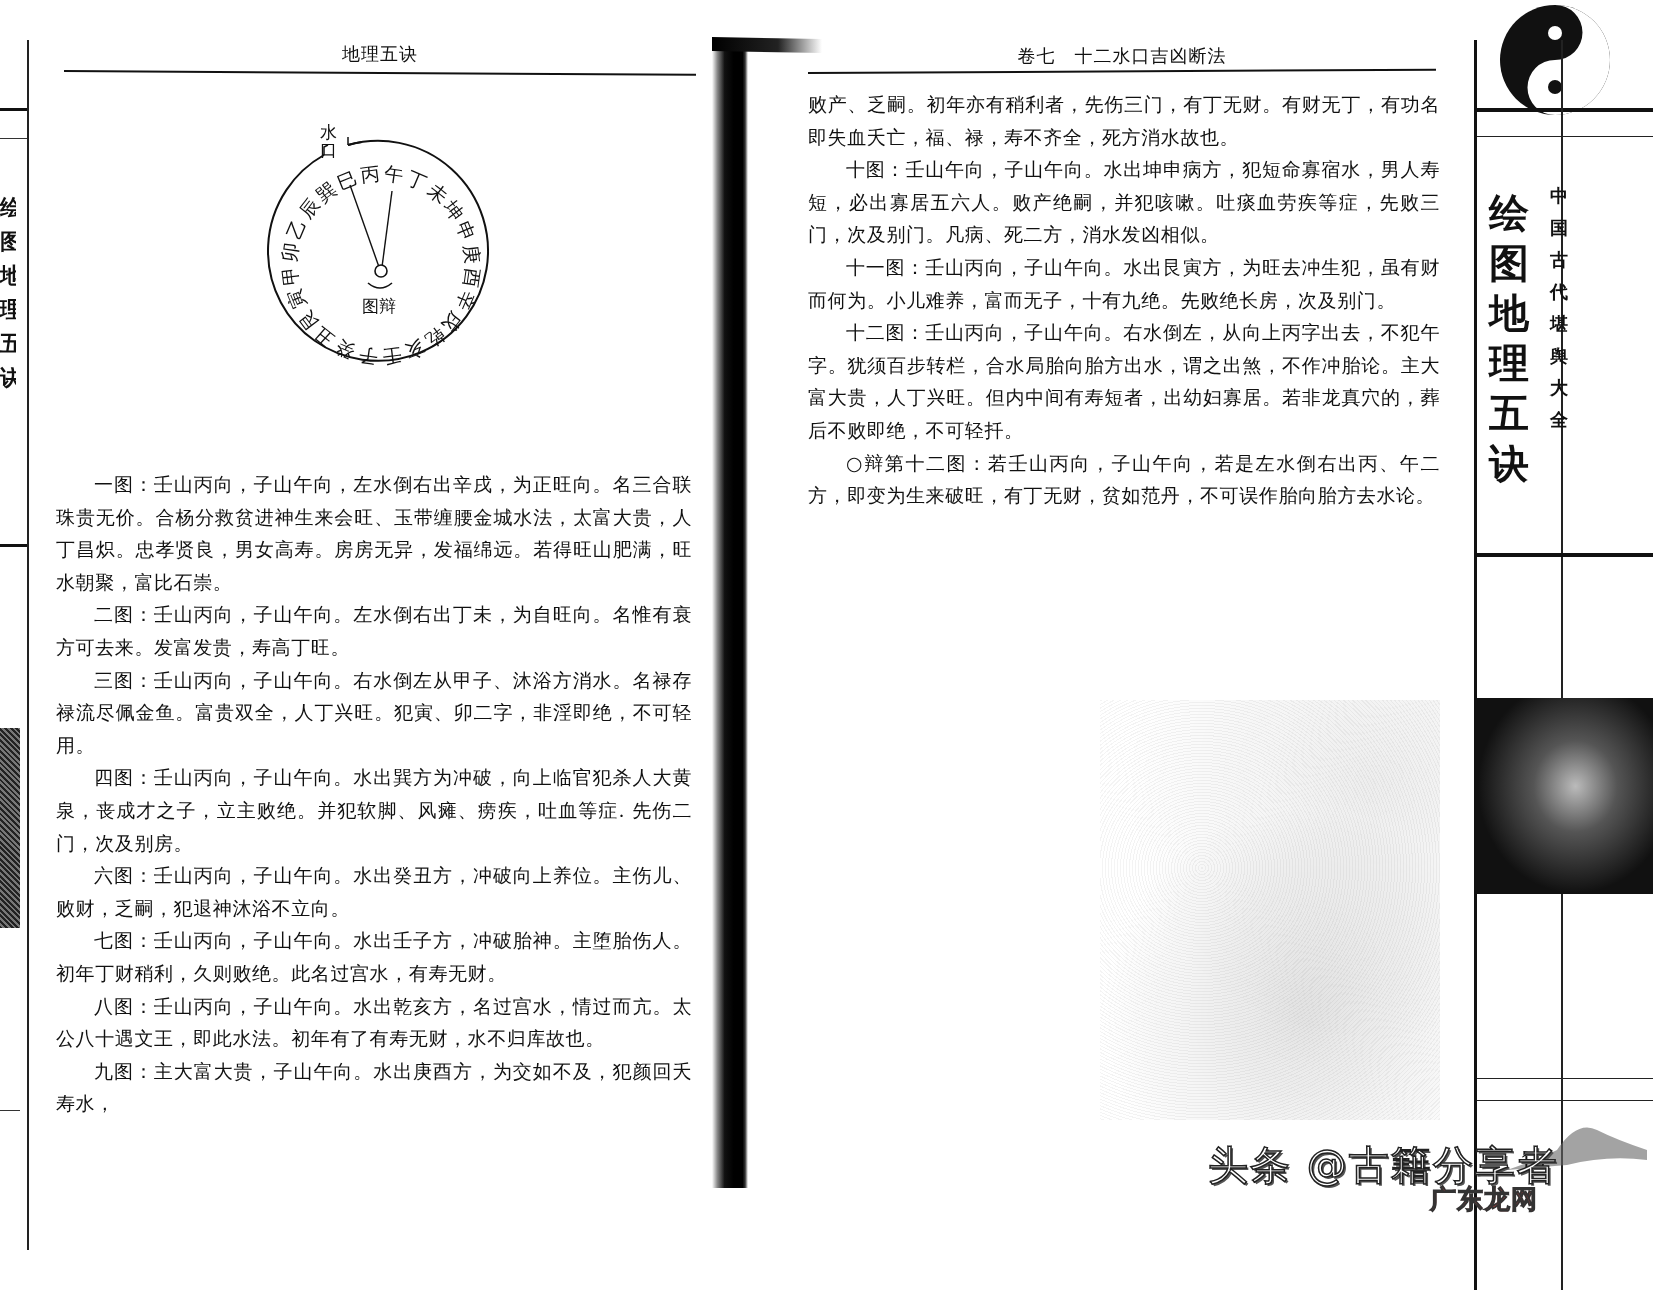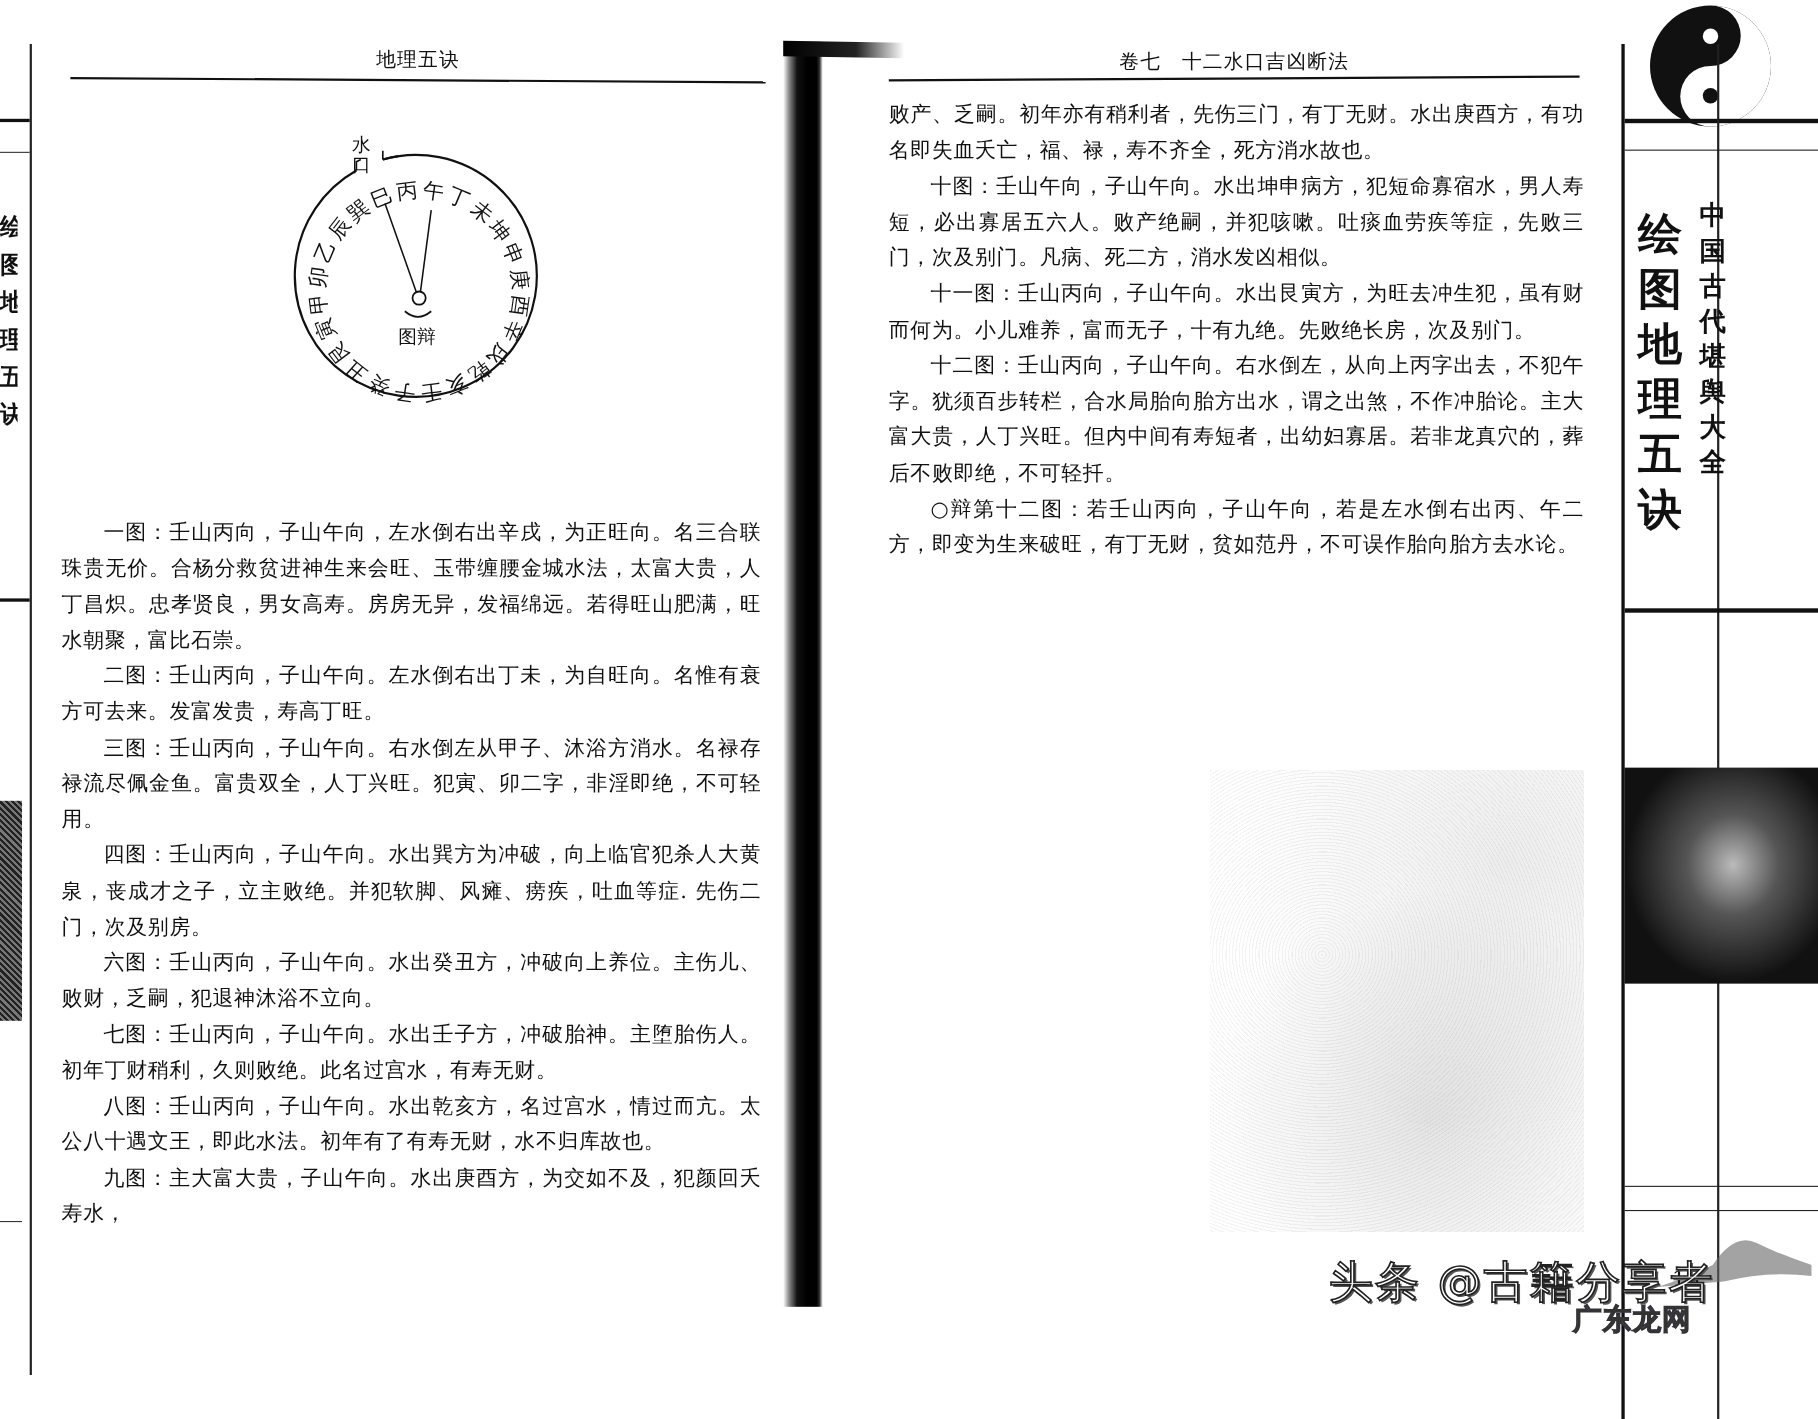--- a/index.html
+++ b/index.html
@@ -51,35 +51,35 @@
 
   
   .spine { left:1474px; top:40px; width:179px; height:1250px; border-left:3px solid #111; }
   .spine .inner-line { position:absolute; left:84px; top:0; width:2px; height:1250px; background:#222; }
   .spine .yinyang { position:absolute; left:18px; top:-40px; width:120px; height:120px; }
   .spine .hr-a { position:absolute; left:0; top:68px; width:179px; height:4px; background:#111; }
   .spine .hr-b { position:absolute; left:0; top:96px; width:179px; height:1px; background:#222; }
   .spine .hr-c { position:absolute; left:0; top:513px; width:179px; height:4px; background:#111; }
   .spine .title { position:absolute; left:12px; top:148px; width:50px; font-size:40px; line-height:50px;
      font-weight:bold; font-family:"DejaVu Serif",serif; }
-  .spine .subtitle { position:absolute; left:68px; top:140px; width:28px; font-size:24px; line-height:32px;
-     font-weight:bold; font-family:"DejaVu Sans",sans-serif; }
+  .spine .subtitle { position:absolute; left:68px; top:140px; width:28px; font-size:18px; line-height:32px;
+     font-weight:bold; font-family:"DejaVu Sans",sans-serif;text-align:center; }
   .spine .photo { position:absolute; left:0; top:658px; width:179px; height:196px;
      background:
        radial-gradient(ellipse at 55% 45%, #bbb 0%, #555 30%, #111 70%),
        #111; }
   .spine .hr-d { position:absolute; left:0; top:1038px; width:179px; height:1px; background:#222; }
   .spine .hr-e { position:absolute; left:0; top:1060px; width:179px; height:1px; background:#222; }
   .spine .mountain { position:absolute; left:30px; top:1070px; width:140px; height:70px; }
 
   .page-number { left:1520px; top:1150px; font-size:20px;text-align:center; }
   .watermark { left:1208px; top:1138px; font-family:"DejaVu Sans",sans-serif; font-size:40px;
      color:#fff; -webkit-text-stroke:1.5px #222; letter-spacing:2px; text-shadow:2px 2px 0 #555; }
   .watermark2 { left:1430px; top:1182px; font-family:"DejaVu Sans",sans-serif; font-size:26px;
-     color:#8b5cf6; -webkit-text-stroke:1px #333; font-weight:bold; letter-spacing:1px; }
+     color:#ef4444; -webkit-text-stroke:1px #333; font-weight:bold; letter-spacing:1px; }
 </style>
 </head>
 <body>
 
 <div class="abs left-strip">
   <div class="hr1"></div>
   <div class="hr2"></div>
   <div class="vtext">绘图地理五诀</div>
   <div class="hr3"></div>
   <div class="img"></div>
@@ -144,21 +144,21 @@
   <p>九图：主大富大贵，子山午向。水出庚酉方，为交如不及，犯颜回夭寿水，</p>
 </div>
 
 <div class="abs gutter"></div>
 <div class="abs gutter-top"></div>
 
 <div class="abs right-header">卷七　十二水口吉凶断法</div>
 <div class="abs right-rule"></div>
 
 <div class="abs text-block right-text">
-  <p style="text-indent:0">败产、乏嗣。初年亦有稍利者，先伤三门，有丁无财。水出庚酉方，有功名即失血夭亡，福、禄，寿不齐全，死方消水故也。</p>
+  <p style="text-indent:0">败产、乏嗣。初年亦有稍利者，先伤三门，有丁无财。有财无丁，有功名即失血夭亡，福、禄，寿不齐全，死方消水故也。</p>
   <p>十图：壬山午向，子山午向。水出坤申病方，犯短命寡宿水，男人寿短，必出寡居五六人。败产绝嗣，并犯咳嗽。吐痰血劳疾等症，先败三门，次及别门。凡病、死二方，消水发凶相似。</p>
   <p>十一图：壬山丙向，子山午向。水出艮寅方，为旺去冲生犯，虽有财而何为。小儿难养，富而无子，十有九绝。先败绝长房，次及别门。</p>
   <p>十二图：壬山丙向，子山午向。右水倒左，从向上丙字出去，不犯午字。犹须百步转栏，合水局胎向胎方出水，谓之出煞，不作冲胎论。主大富大贵，人丁兴旺。但内中间有寿短者，出幼妇寡居。若非龙真穴的，葬后不败即绝，不可轻扦。</p>
   <p>○辩第十二图：若壬山丙向，子山午向，若是左水倒右出丙、午二方，即变为生来破旺，有丁无财，贫如范丹，不可误作胎向胎方去水论。</p>
 </div>
 
 <div class="abs speckle"></div>
 
 <div class="abs spine">
   <svg class="yinyang" viewBox="0 0 120 120">

